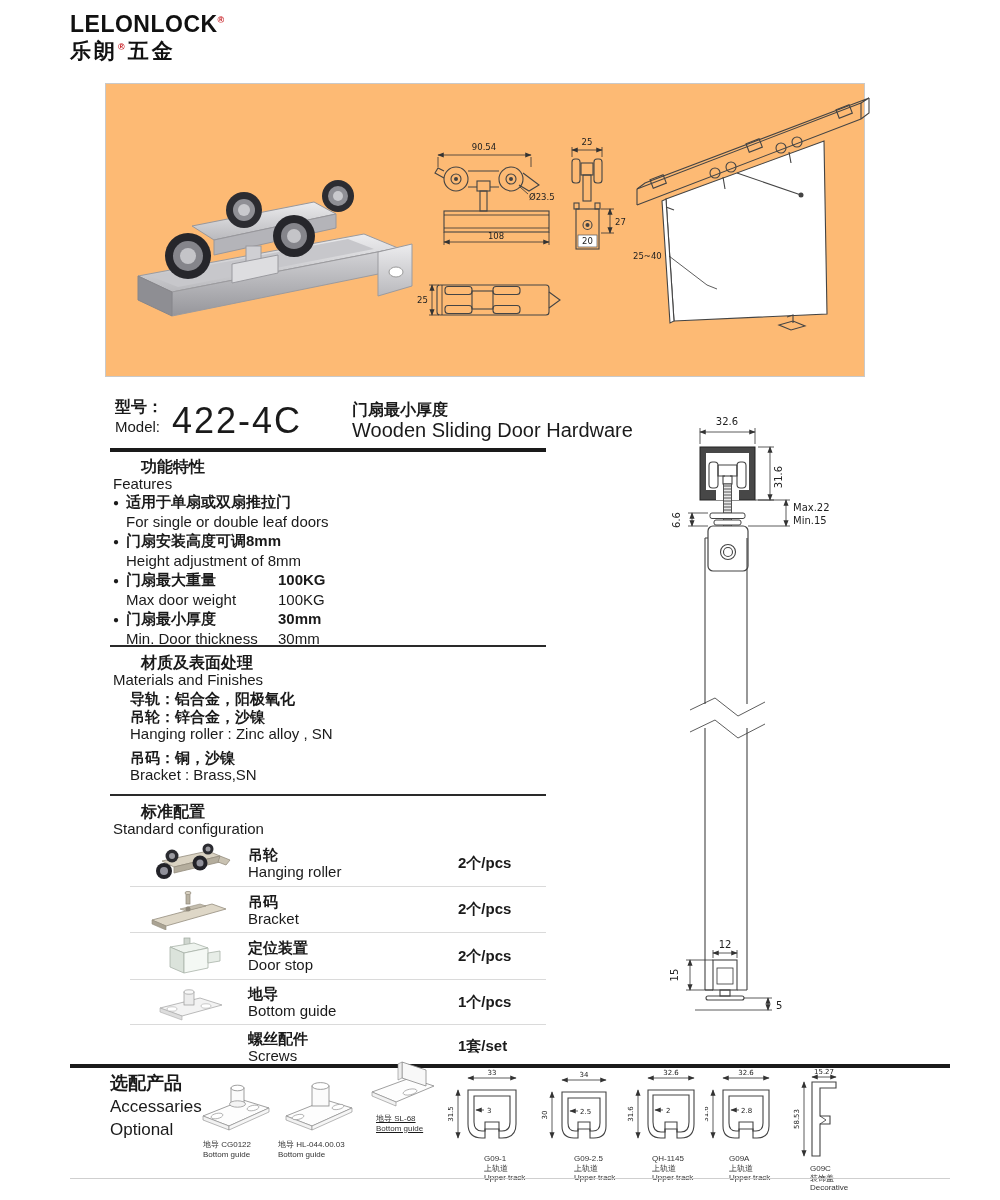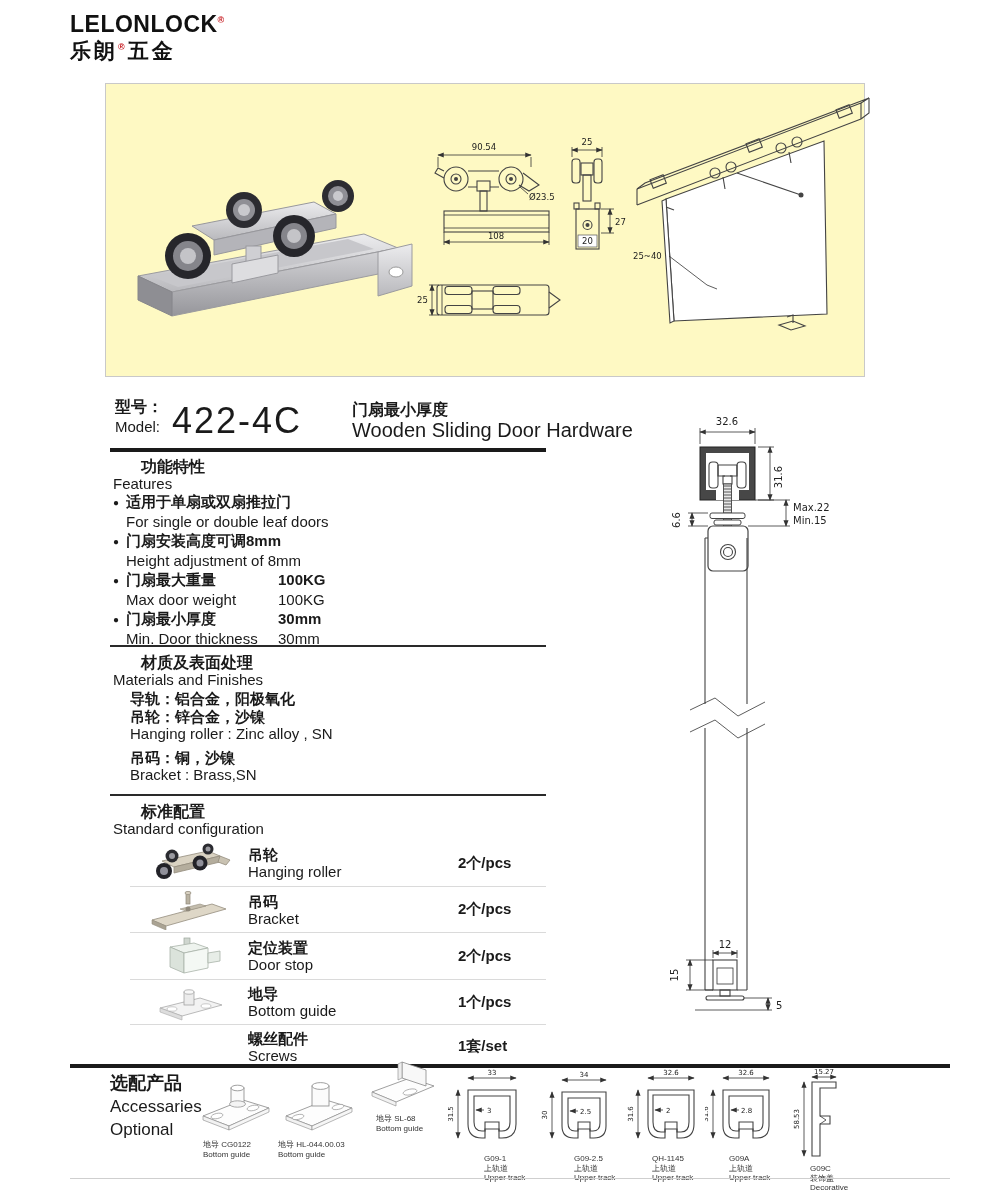--- a/index.html
+++ b/index.html
@@ -4,21 +4,21 @@
 <style>
   html,body{margin:0;padding:0;background:#fff;}
   #page{position:relative;width:1000px;height:1200px;background:#fff;overflow:hidden;
         font-family:"Liberation Sans","DejaVu Sans",sans-serif;color:#1a1a1a;}
   .abs{position:absolute;}
   
   .brand{font-weight:bold;font-size:23px;letter-spacing:.5px;color:#111;line-height:24px;}
   .brand sup,.brandcn sup{color:#c41218;font-size:9px;font-weight:bold;}
   .brandcn{font-weight:bold;font-size:21px;color:#111;letter-spacing:3px;line-height:23px;}
   
-  .pbox{border:1px solid #c9c9c9;background:#fef9c3;}
+  .pbox{border:1px solid #c9c9c9;background:#fdba74;}
   
   .mlab-cn{font-size:16px;font-weight:700;line-height:20px;}
   .mlab-en{font-size:15px;line-height:20px;}
   .mval{font-size:36px;font-weight:400;letter-spacing:2px;}
   .pname-cn{font-size:16px;font-weight:700;line-height:21px;}
   .pname-en{font-size:20px;line-height:21px;}
   .bar{background:#1a1a1a;}
   .thin{background:#2a2a2a;}
   .h-cn{font-size:16px;font-weight:700;line-height:17px;margin-left:28px;}
   .h-en{font-size:15px;font-weight:400;line-height:17px;}
@@ -466,21 +466,21 @@
       <ellipse cx="20" cy="39" rx="6" ry="2.4" fill="#fff" stroke="#888" stroke-width=".6" transform="rotate(-12 20 39)"></ellipse>
       <ellipse cx="60" cy="29" rx="6" ry="2.4" fill="#fff" stroke="#888" stroke-width=".6" transform="rotate(-12 60 29)"></ellipse>
       <rect x="34" y="8" width="17" height="20" fill="#fbfbfb" stroke="#888" stroke-width=".8"></rect>
       <ellipse cx="42.5" cy="8" rx="8.5" ry="3.4" fill="#fff" stroke="#888" stroke-width=".8"></ellipse>
     </svg>
     <div class="tinylab" style="">
       <div>地导 HL-044.00.03</div>
       <div>Bottom guide</div>
     </div>
   </div>
-  <div class="abs" style="left:362px;top:1052px;">
+  <div class="abs" style="left:362px;top:1052px;text-decoration:underline;">
     <svg width="82" height="58" viewBox="0 0 82 58">
       <polygon points="10,40 48,26 72,34 34,50" fill="#fdfdfd" stroke="#888" stroke-width=".8"></polygon>
       <polygon points="10,40 34,50 34,54 10,44" fill="#f2f2f2" stroke="#888" stroke-width=".6"></polygon>
       <polygon points="40,10 64,18 64,34 40,26" fill="#f8f8f8" stroke="#888" stroke-width=".8"></polygon>
       <polygon points="36,12 40,10 40,26 36,28" fill="#eee" stroke="#888" stroke-width=".6"></polygon>
       <ellipse cx="48" cy="40" rx="7" ry="2.8" fill="#fff" stroke="#888" stroke-width=".6" transform="rotate(-12 48 40)"></ellipse>
     </svg>
     <div class="tinylab" style="margin-left:14px;">
       <div>地导 SL-68</div>
       <div>Bottom guide</div>

